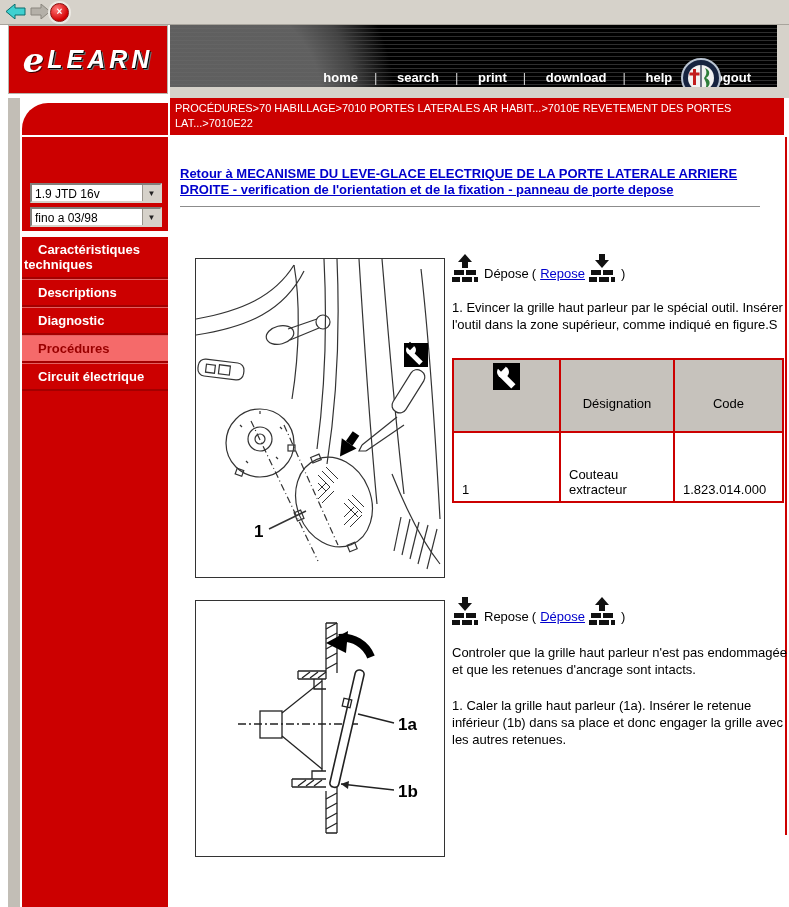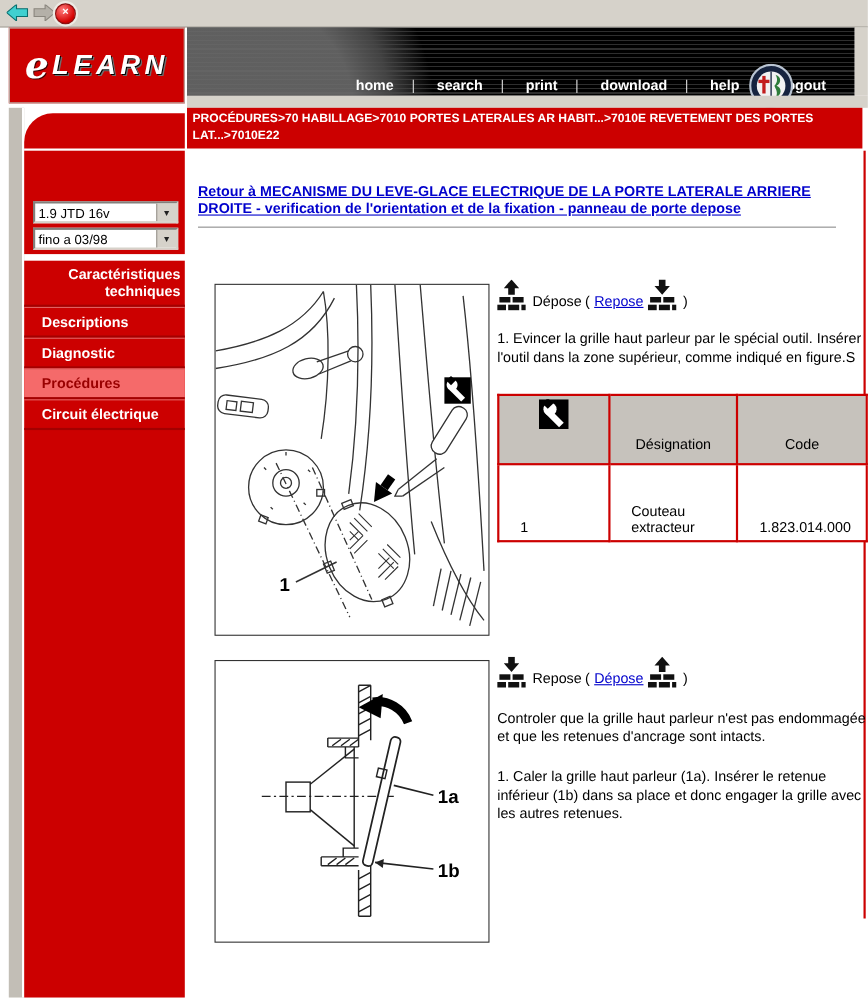--- a/index.html
+++ b/index.html
@@ -32,36 +32,36 @@
     background:radial-gradient(circle at 20% 120%,#6a6a6a 0 45%,#4a4a4a 60%,rgba(0,0,0,0) 78%);opacity:.9;}
   .header-gray-r{left:777px;top:25px;width:12px;height:62px;background:#d6d2ca;}
   .header-gray-b{left:170px;top:87px;width:619px;height:11px;background:#d6d2ca;}
   .topnav{position:absolute;right:10px;bottom:2px;color:#fff;font-size:13px;font-weight:bold;white-space:nowrap;}
   .topnav a{color:#fff;text-decoration:none;margin:0 16px;cursor:pointer;}
   .topnav .sep{color:#cfcfcf;font-weight:normal;}
   .alfa-badge{position:absolute;right:46px;top:-12px;width:40px;height:40px;}
 
   
   .breadcrumb{left:170px;top:98px;width:614px;height:37px;background:#cc0000;color:#fff;
-    font-size:11px;line-height:15px;padding:3px 0 0 5px;box-sizing:border-box;font-weight:bold;}
+    font-size:11px;line-height:15px;padding:3px 0 0 5px;box-sizing:border-box;}
 
   
   .gutter{left:8px;top:98px;width:12px;height:809px;background:#c2beb6;border-right:2px solid #fff;}
   .sb-round{left:22px;top:103px;width:146px;height:32px;background:#cc0000;border-top-left-radius:26px;}
   .sb-info{left:22px;top:137px;width:146px;height:94px;background:#cc0000;}
   .sb-model{color:#fff;font-weight:bold;font-size:14px;padding:5px 0 0 10px;}
   .fake-select{position:absolute;left:8px;width:132px;height:20px;background:#fff;border:2px inset #d6d2ca;
     box-sizing:border-box;font-size:12px;color:#000;display:flex;align-items:flex-end;cursor:default;}
   .fake-select .val{flex:1;padding-left:3px;white-space:nowrap;overflow:hidden;}
   .fake-select .dd-btn{width:17px;height:100%;background:#d6d2ca;border-left:1px solid #9a968e;
     font-size:8px;color:#222;display:flex;align-items:center;justify-content:center;}
   .sb-menu{left:22px;top:237px;width:146px;height:670px;background:#cc0000;}
   .sb-item{color:#fff;font-weight:bold;font-size:13px;padding:5px 4px 5px 2px;text-indent:14px;
     border-bottom:2px solid #a30000;border-top:1px solid #e26060;cursor:pointer;line-height:15px;}
-  .sb-item:first-child{border-top:none;text-align:right;}
+  .sb-item:first-child{border-top:none;}
   .sb-item.active{background:#f56a6a;color:#990000;}
 
   
   .red-edge{left:785px;top:137px;width:2px;height:698px;background:#cc0000;}
   .back-link{left:180px;top:166px;width:602px;font-size:13px;font-weight:bold;line-height:16px;}
   .back-link a{color:#0000cc;text-decoration:underline;cursor:pointer;}
   .hr1{left:180px;top:206px;width:580px;height:0;border-top:1px solid #8c8c8c;}
 
   .figure{background:#fff;border:1px solid #333;box-sizing:border-box;}
   .fig1{left:195px;top:258px;width:250px;height:320px;}
@@ -78,22 +78,22 @@
   .sec2-para1{left:452px;top:644px;}
   .sec2-para2{left:452px;top:697px;}
 
   table.tools{left:452px;top:358px;border-collapse:collapse;font-size:13px;}
   table.tools td{border:2px solid #cc0000;}
   table.tools .hd{background:#c6c2bc;height:50px;}
   table.tools .c1{width:93px;}
   table.tools .c2{width:100px;}
   table.tools .c3{width:95px;}
   table.tools .hd.c1{text-align:center;vertical-align:top;padding-top:3px;}
-  table.tools .hd.c2,table.tools .hd.c3{text-align:center;vertical-align:bottom;padding-bottom:10px;}
-  table.tools .bd{height:62px;vertical-align:bottom;padding:2px 4px 4px 19px;background:#fff;margin-left:28px;}
+  table.tools .hd.c2,table.tools .hd.c3{text-align:center;vertical-align:bottom;padding-bottom:20px;}
+  table.tools .bd{height:62px;vertical-align:bottom;padding:2px 4px 4px 8px;background:#fff;margin-left:28px;}
 
   svg text{font-family:"Liberation Sans",sans-serif;}
 </style>
 </head>
 <body>
 
 <div class="abs titlebar">
   <svg class="nav-arrow" style="left:6px" viewBox="0 0 20 15">
     <polygon points="0,7.5 9,0 9,4 19,4 19,11 9,11 9,15" fill="#3fd0d0" stroke="#0a6d6d" stroke-width="1"></polygon>
   </svg>

